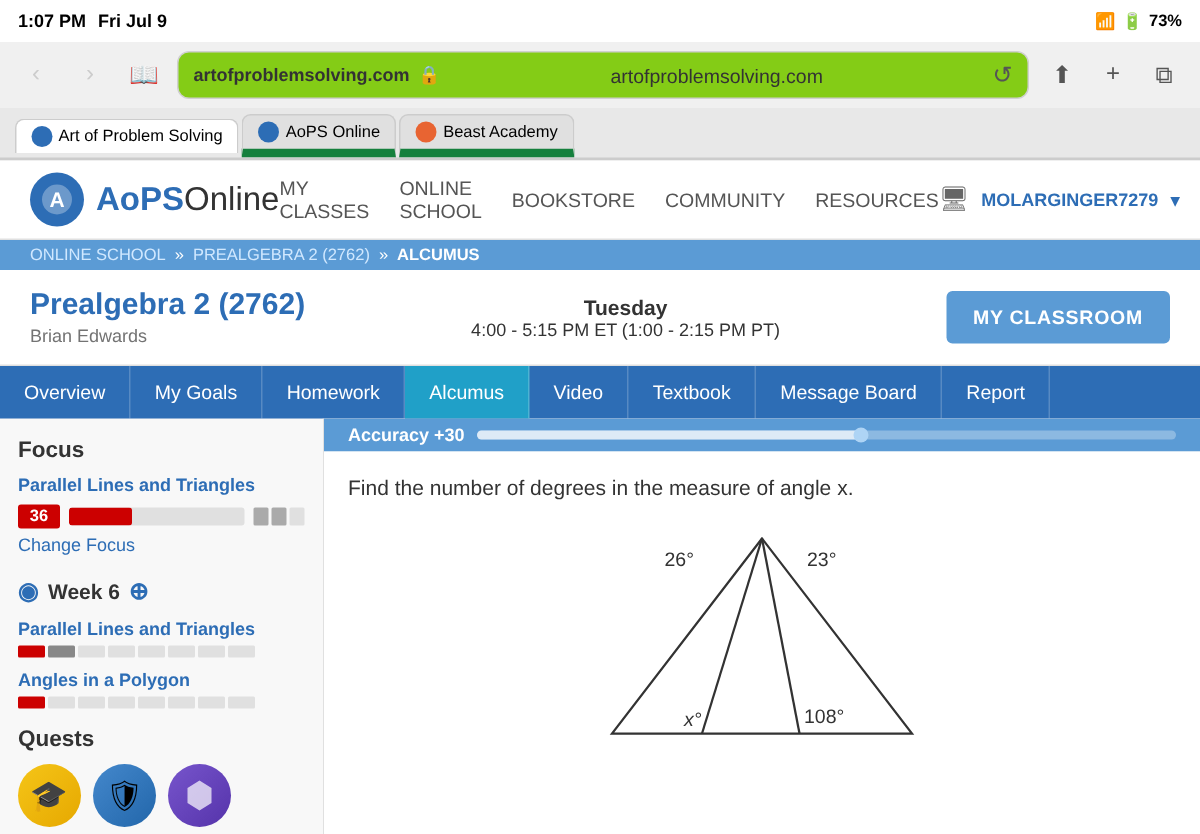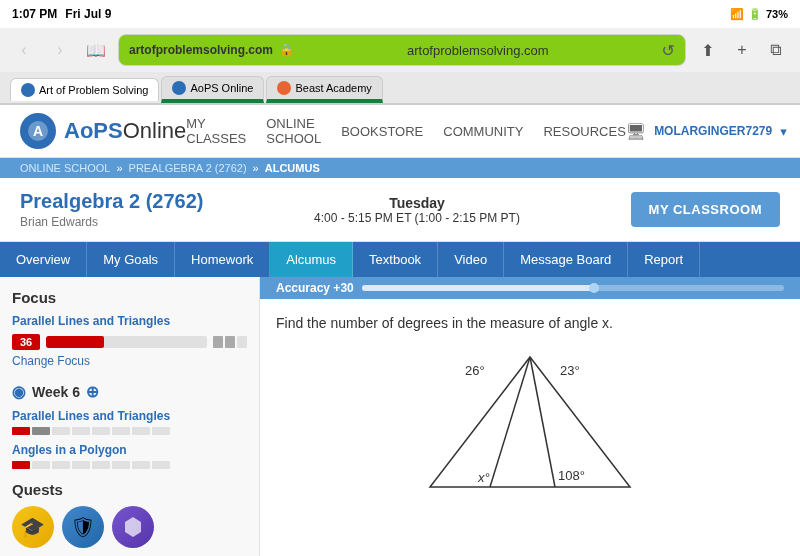--- a/index.html
+++ b/index.html
@@ -75,21 +75,21 @@
       display: flex; align-items: center; gap: 4px;
       background: #fff;
       border-radius: 6px 6px 0 0;
       padding: 4px 10px;
       font-size: 12px;
       cursor: pointer;
       border: 1px solid #ccc;
       border-bottom: none;
       min-width: 80px;
     }
-    .browser-tab.inactive { background: #e0e0e0; border-bottom: 4px solid #15803d; }
+    .browser-tab.inactive { background: #e0e0e0; border-bottom: 6px solid #15803d; }
     .tab-icon { width: 14px; height: 14px; border-radius: 50%; display: inline-block; }
     .tab-icon.aops { background: #2d6db5; }
     .tab-icon.ba { background: #e86432; }
     .tab-icon.academy { background: #4caf50; }
 
     
     .app-header {
       background: #fff;
       border-bottom: 1px solid #e0e0e0;
       padding: 8px 20px;
@@ -156,21 +156,21 @@
       color: #fff;
       font-size: 13px;
       font-weight: 500;
       cursor: pointer;
       border-right: 1px solid rgba(255,255,255,0.2);
     }
     .course-tab.active { background: #20a0c8; }
 
     
     .left-sidebar {
-      width: 260px;
+      width: 216px;
       background: #f8f8f8;
       border-right: 1px solid #e0e0e0;
       padding: 12px;
       flex-shrink: 0;
       overflow-y: auto;
     }
     .focus-section { margin-bottom: 14px; }
     .focus-title { font-size: 15px; font-weight: 700; color: #333; margin-bottom: 8px; }
     .focus-topic { font-size: 12px; color: #2d6db5; font-weight: 600; margin-bottom: 6px; }
     .progress-bar-wrap { display: flex; align-items: center; gap: 6px; margin-bottom: 4px; }
@@ -354,22 +354,22 @@
       <div style="font-size:12px;">4:00 - 5:15 PM ET (1:00 - 2:15 PM PT)</div>
     </div>
     <button class="classroom-btn">MY CLASSROOM</button>
   </div>
 
   <div class="course-nav">
     <div class="course-tab">Overview</div>
     <div class="course-tab">My Goals</div>
     <div class="course-tab">Homework</div>
     <div class="course-tab active">Alcumus</div>
+    <div class="course-tab">Video</div>
     <div class="course-tab">Textbook</div>
-    <div class="course-tab">Video</div>
     <div class="course-tab">Message Board</div>
     <div class="course-tab">Report</div>
   </div>
 
   <div class="content-wrapper">
 
     <div class="left-sidebar">
 
       <div class="focus-section">
         <div class="focus-title">Focus</div>

